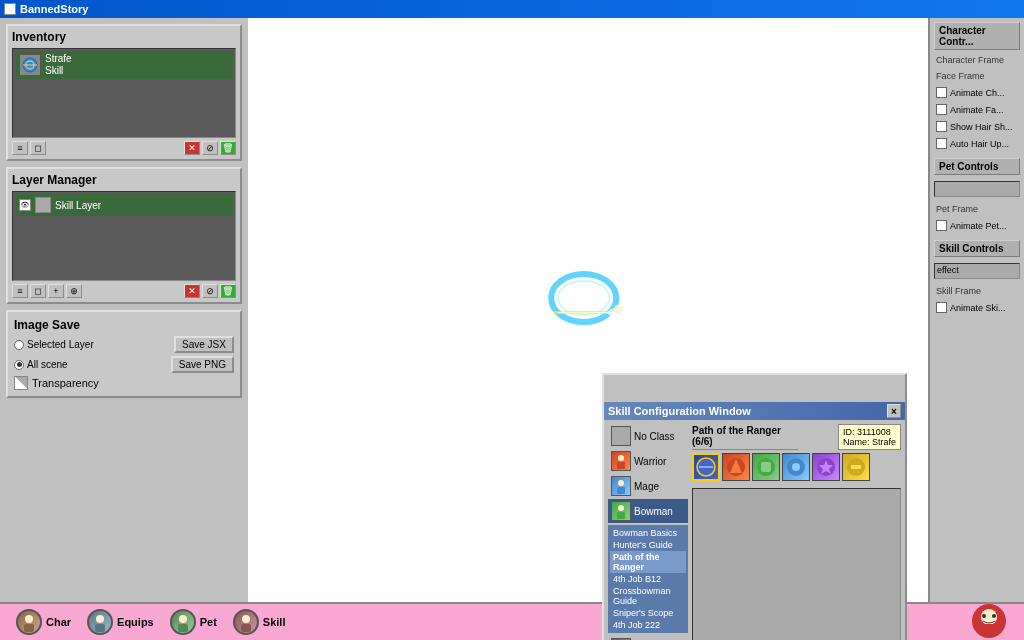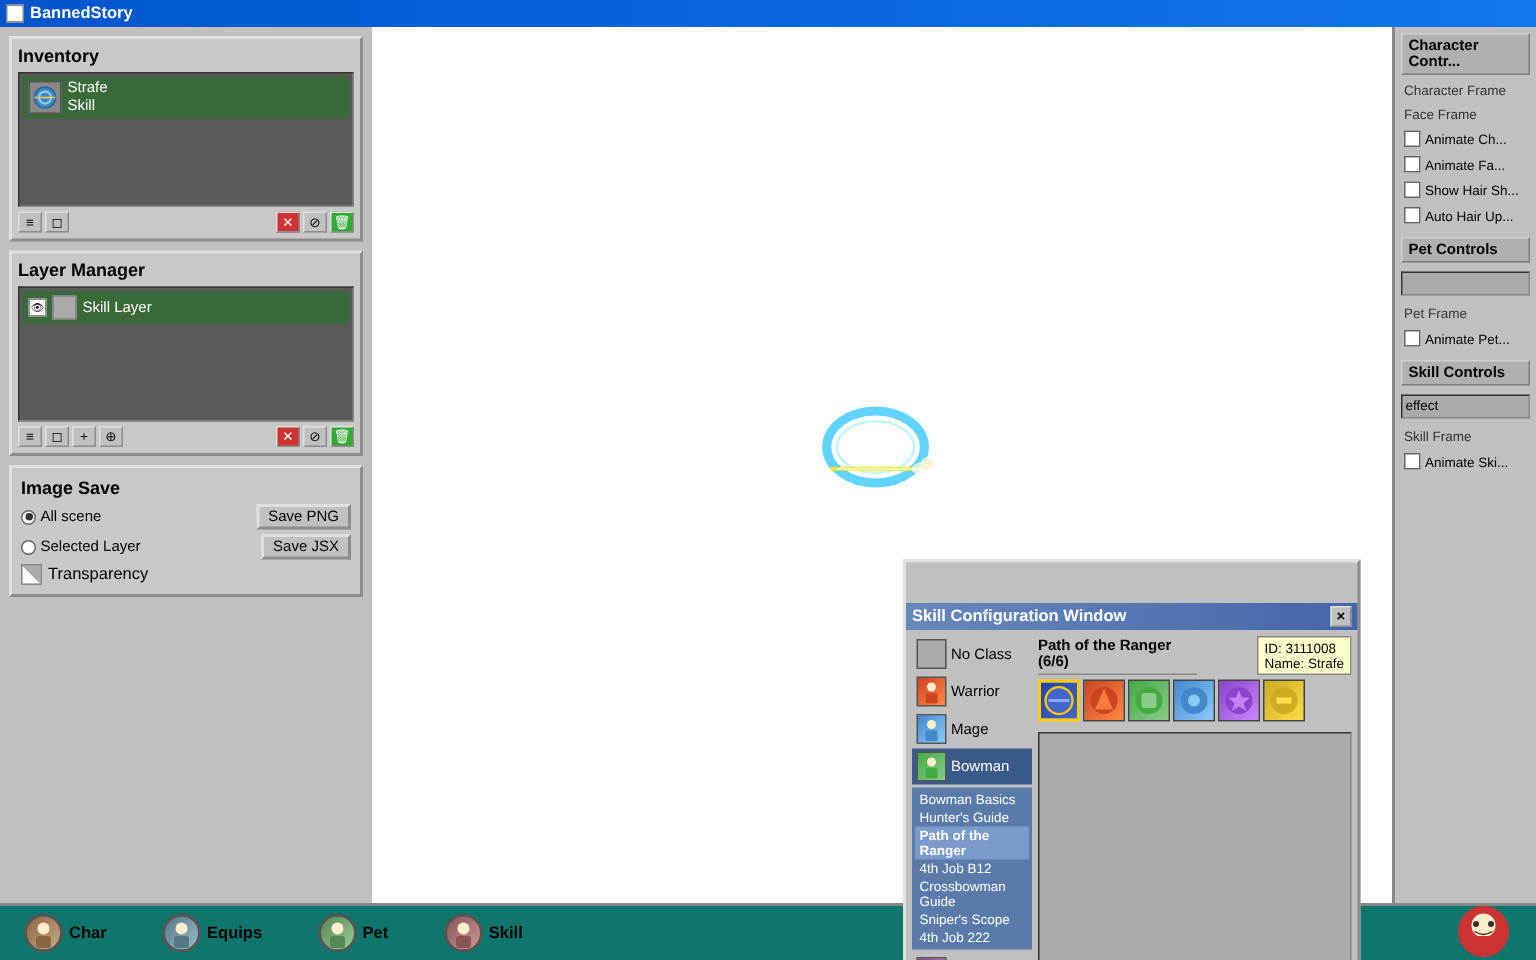--- a/index.html
+++ b/index.html
@@ -437,26 +437,26 @@
       white-space: nowrap;
     }
 
     
     #bottom-bar {
       position: absolute;
       bottom: 0;
       left: 0;
       width: 100%;
       height: 38px;
-      background: #0f766e;
+      background: #f9a8d4;
       border-top: 2px solid #888;
       display: flex;
       align-items: center;
       padding: 0 10px;
-      gap: 25px;
+      gap: 4px;
     }
 
     .bottom-tab {
       display: flex;
       align-items: center;
       gap: 4px;
       cursor: pointer;
       padding: 2px 6px;
     }
 
@@ -550,31 +550,31 @@
         <div class="toolbar-btn toolbar-btn-red">✕</div>
         <div class="toolbar-btn">⊘</div>
         <div class="toolbar-btn toolbar-btn-green">🗑</div>
       </div>
     </div>
 
     <div class="save-section">
       <div class="panel-title">Image Save</div>
       <div class="save-row">
         <div class="radio-label">
+          <div class="radio-circle"></div>
+          <span>Selected Layer</span>
+        </div>
+        <button class="save-btn">Save JSX</button>
+      </div>
+      <div class="save-row">
+        <div class="radio-label">
           <div class="radio-circle checked"></div>
           <span>All scene</span>
         </div>
         <button class="save-btn">Save PNG</button>
-      </div>
-      <div class="save-row">
-        <div class="radio-label">
-          <div class="radio-circle"></div>
-          <span>Selected Layer</span>
-        </div>
-        <button class="save-btn">Save JSX</button>
       </div>
       <div class="transparency-row">
         <div class="trans-icon"></div>
         <span>Transparency</span>
       </div>
     </div>
 
   </div>
 
   <div id="canvas-area">

